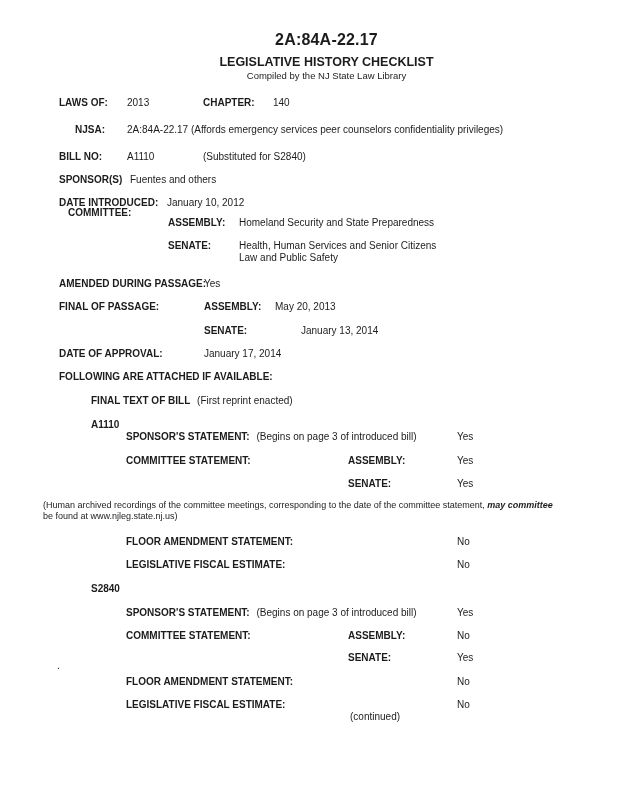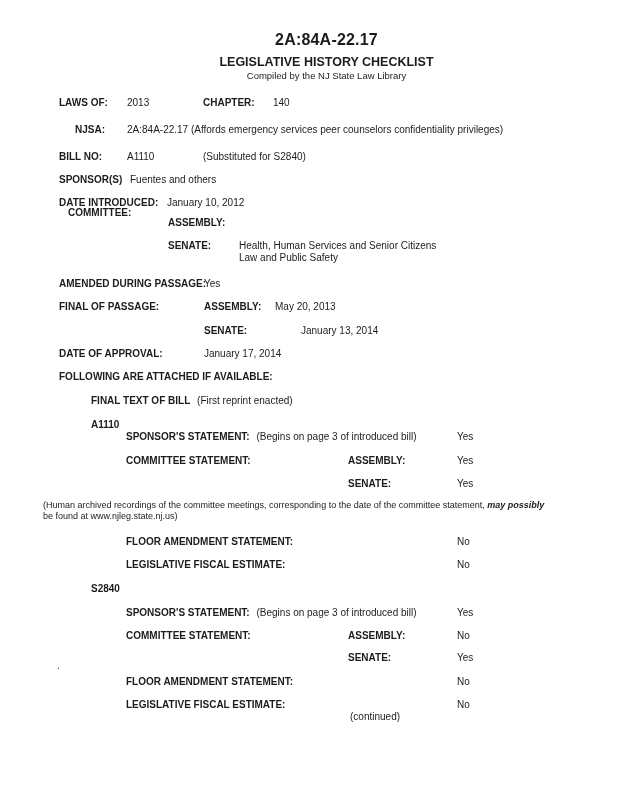--- a/index.html
+++ b/index.html
@@ -44,20 +44,21 @@
   <div class="t" style="left:203px; top:151px;">(Substituted for S2840)</div>
 
   <div class="t b" style="left:59px; top:174px;">SPONSOR(S)</div>
   <div class="t" style="left:130px; top:174px;">Fuentes and others</div>
 
   <div class="t b" style="left:59px; top:197px;">DATE INTRODUCED:</div>
   <div class="t" style="left:167px; top:197px;">January 10, 2012</div>
 
   <div class="t b" style="left:59px; top:207px;margin-left:9px;">COMMITTEE:</div>
   <div class="t b" style="left:168px; top:217px;">ASSEMBLY:</div>
+  <div class="t" style="left:239px; top:217px;">Homeland Security and State Preparedness</div>
   <div class="t b" style="left:168px; top:240px;">SENATE:</div>
   <div class="t" style="left:239px; top:240px;">Health, Human Services and Senior Citizens</div>
   <div class="t" style="left:239px; top:252px;">Law and Public Safety</div>
 
   <div class="t b" style="left:59px; top:278px;">AMENDED DURING PASSAGE:</div>
   <div class="t" style="left:204px; top:278px;">Yes</div>
 
   <div class="t b" style="left:59px; top:301px;">FINAL OF PASSAGE:</div>
   <div class="t b" style="left:204px; top:301px;">ASSEMBLY:</div>
   <div class="t" style="left:275px; top:301px;">May 20, 2013</div>
@@ -83,21 +84,21 @@
   <div class="t" style="left:457px; top:431px;">Yes</div>
 
   <div class="t b" style="left:126px; top:455px;">COMMITTEE STATEMENT:</div>
   <div class="t b" style="left:348px; top:455px;">ASSEMBLY:</div>
   <div class="t" style="left:457px; top:455px;">Yes</div>
 
   <div class="t b" style="left:348px; top:478px;">SENATE:</div>
   <div class="t" style="left:457px; top:478px;">Yes</div>
 
   <div class="t note" style="left:43px; top:500px;">
-    <span>(Human archived recordings of the committee meetings, corresponding to the date of the committee statement, </span><span class="emph">may possibly</span>
+    <span>(Human archived recordings of the committee meetings, corresponding to the date of the committee statement, </span><span class="emph">may committee</span>
   </div>
   <div class="t note" style="left:43px; top:511px;">be found at www.njleg.state.nj.us)</div>
 
   <div class="t b" style="left:126px; top:536px;">FLOOR AMENDMENT STATEMENT:</div>
   <div class="t" style="left:457px; top:536px;">No</div>
 
   <div class="t b" style="left:126px; top:559px;">LEGISLATIVE FISCAL ESTIMATE:</div>
   <div class="t" style="left:457px; top:559px;">No</div>
 
   <div class="t b" style="left:91px; top:583px;">S2840</div>

